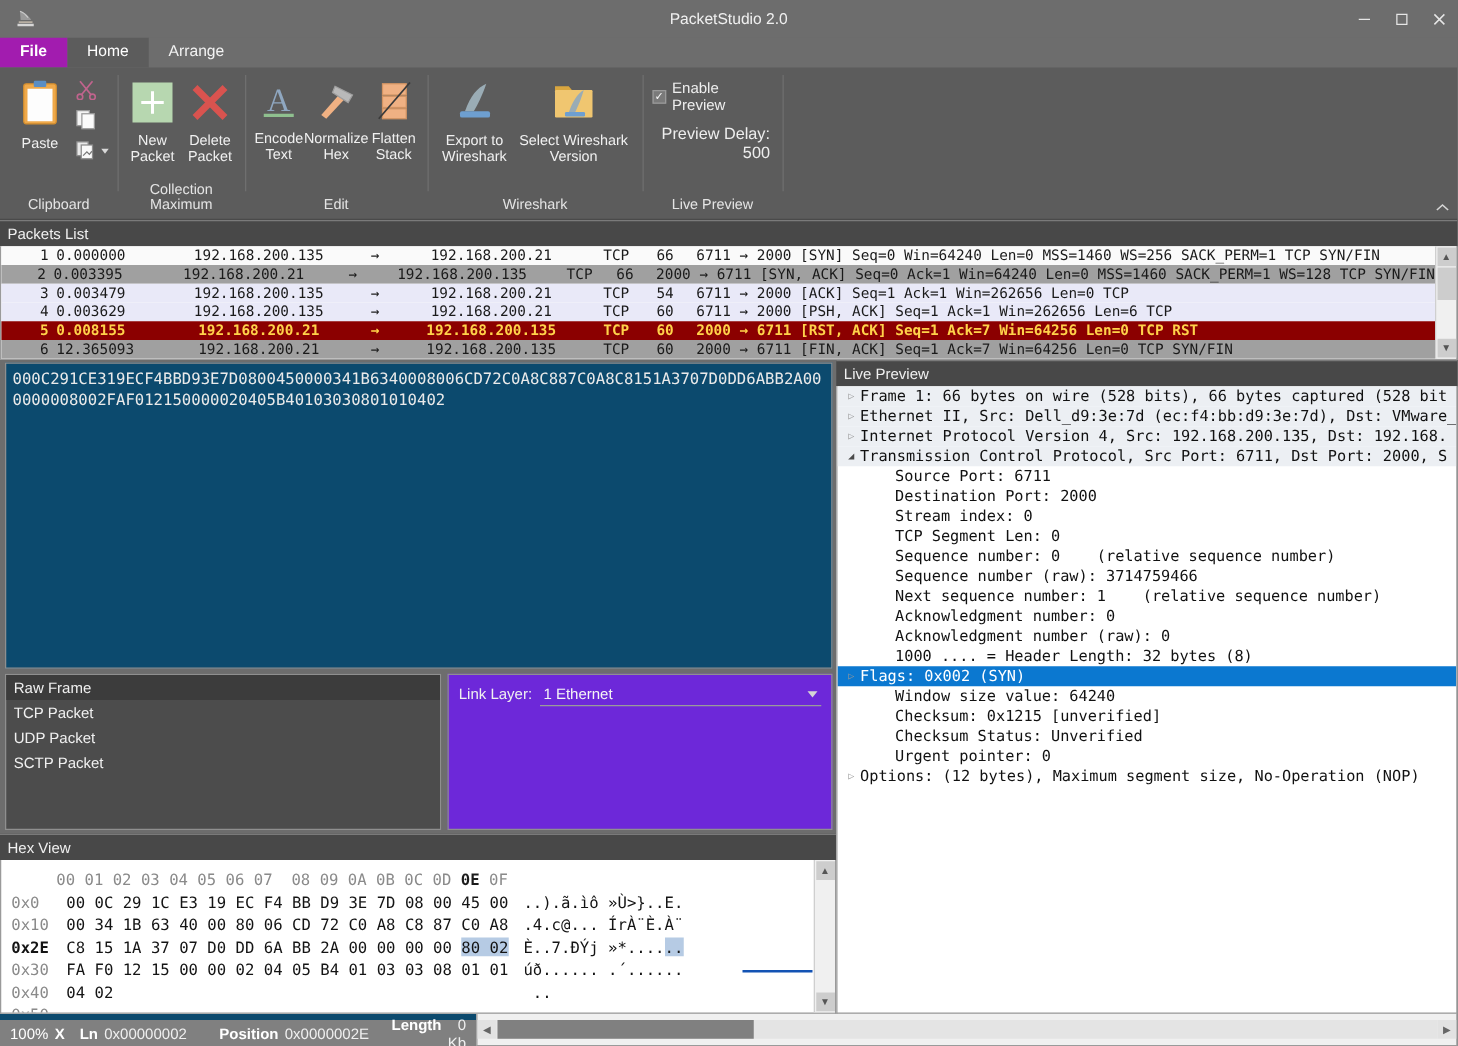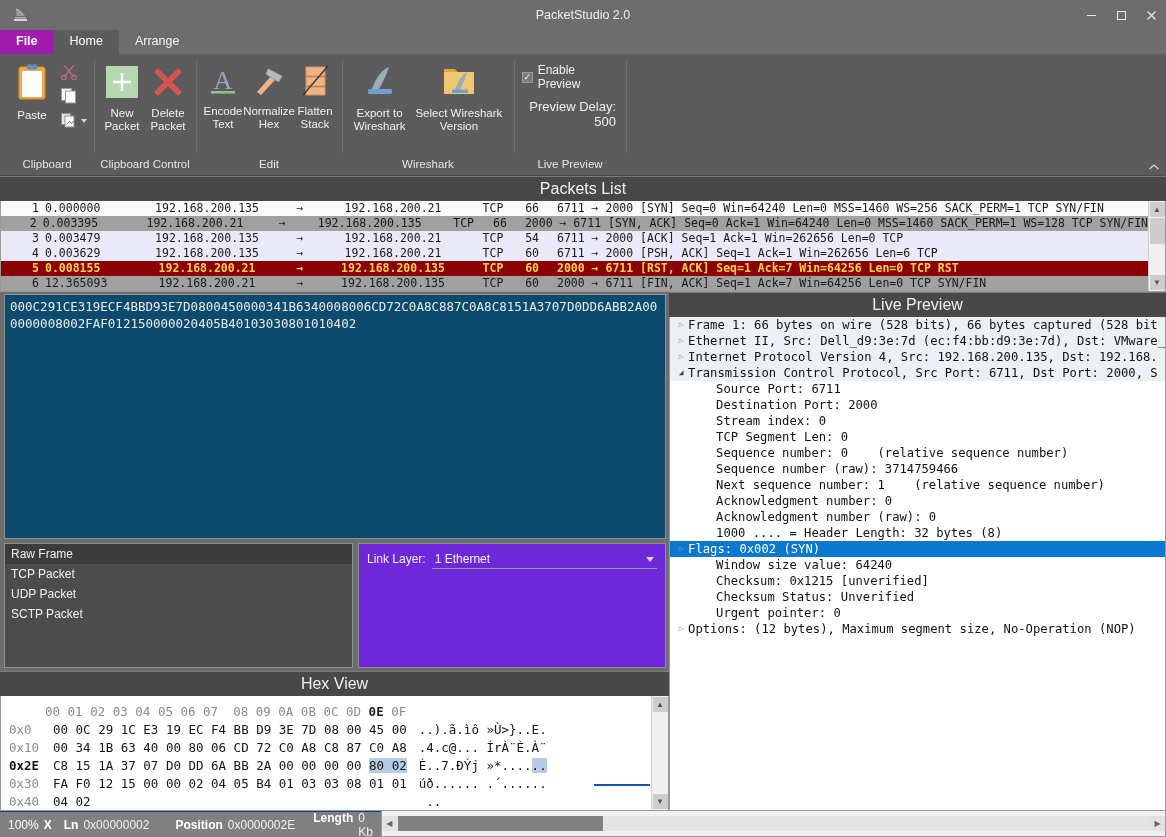--- a/index.html
+++ b/index.html
@@ -74,22 +74,22 @@
   }
   .delay-row { margin-top: 8px; text-align: right; font-size: 13px; color: #eeeeee; padding-right: 2px; }
 
   .ribbon-filler { flex: 1; position: relative; }
   .ribbon-collapse {
     position: absolute; right: 6px; bottom: 2px; color: #d5d5d5; font-size: 11px;
   }
 
   
   .panel-header {
-    background: #484848; color: #f0f0f0; font-size: 16px; padding: 3px 6px 3px 6px;
-    border-top: 1px solid #7a7a7a; flex: 0 0 auto; text-align: center;
+    background: #484848; color: #f0f0f0; font-size: 12px; padding: 3px 6px 3px 6px;
+    border-top: 1px solid #7a7a7a; flex: 0 0 auto;
   }
   .plist-wrap { flex: 0 0 93px; display: flex; flex-direction: column; background: #6d6d6d; }
   .plist-body {
     flex: 1; display: flex; background: #ffffff; overflow: hidden;
     border: 1px solid #9a9a9a; border-top: none; position: relative;
   }
   .plist-rows { flex: 1; overflow: hidden; font-family: "DejaVu Sans Mono", monospace; font-size: 11.5px; }
   .prow { height: 15px; line-height: 15px; display: flex; color: #1a1a1a; white-space: nowrap; }
   .prow.z0 { background: #fafafa; }
   .prow.z1 { background: #a0a0a0; }
@@ -179,21 +179,21 @@
     flex: 0 0 17px; background: #f0f0f0; display: flex; align-items: center;
     border: 1px solid #9a9a9a; border-top: none;
   }
   .hs-arrow { width: 15px; height: 15px; background: #e2e2e2; display:flex; align-items:center; justify-content:center; font-size:8px; color:#666; }
   .hs-track { flex: 1; height: 15px; background: #e4e4e4; position: relative; }
   .hs-thumb { position: absolute; left: 1px; top: 0; width: 205px; height: 15px; background: #808080; }
 
   
   .statusbar {
     flex: 0 0 26px; height: 26px; background: #808080; display: flex; align-items: center;
-    padding: 0 0 0 4px; gap: 0; border-top: 1px solid #0c4a6e;
+    padding: 0 0 0 4px; gap: 0; border-top: 5px solid #0c4a6e; text-align: right;
   }
   .sb-seg { font-size: 12px; color: #ffffff; display: flex; align-items: baseline; gap: 5px; padding: 0 8px 0 4px; }
   .sb-seg b { font-weight: bold; }
   .sb-seg .v { color: #f0f0f0; }
   .bottom-row { display: flex; flex: 0 0 26px; }
   .status-left { width: 715px; }
   .status-right { flex: 1; }
 </style>
 </head>
 <body>
@@ -301,21 +301,21 @@
             <svg width="38" height="38" viewBox="0 0 38 38">
               <path d="M7 7 L31 31 M31 7 L7 31" stroke="#d9534f" stroke-width="5.5" stroke-linecap="butt"></path>
             </svg>
           </span>
           <span class="lbl">
             <span>Delete</span><br>
             <span>Packet</span>
           </span>
         </div>
       </div>
-      <div class="rgroup-label">Clipboard Control</div>
+      <div class="rgroup-label">Collection Maximum</div>
     </div>
 
     <div class="rgroup" style="width:146px">
       <div class="rgroup-items" style="justify-content:center">
         <div class="rbtn">
           <span class="ic">
             <svg width="36" height="36" viewBox="0 0 36 36">
               <text x="18" y="26" font-family="Liberation Serif, serif" font-size="26" fill="#8fa7c0" text-anchor="middle">A</text>
               <rect x="6" y="28" width="24" height="2.6" fill="#8fc08f"></rect>
             </svg>

